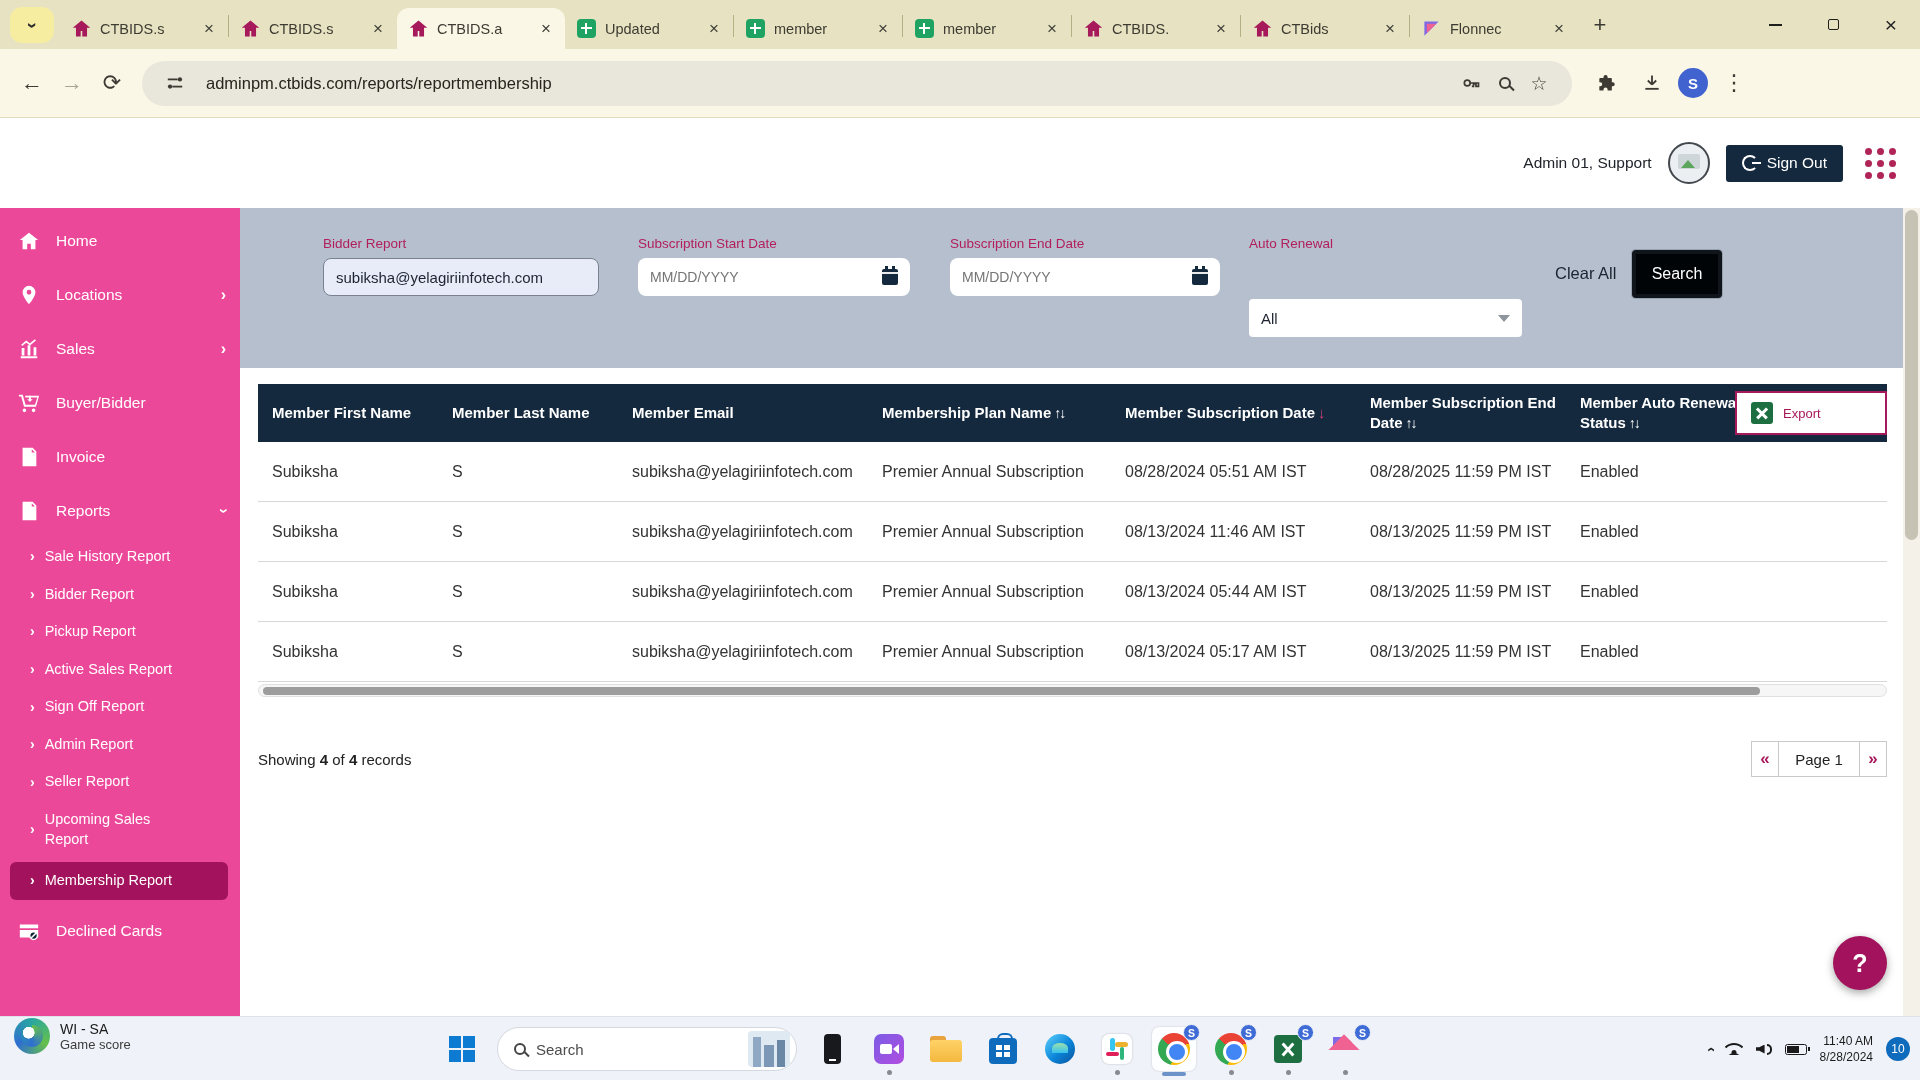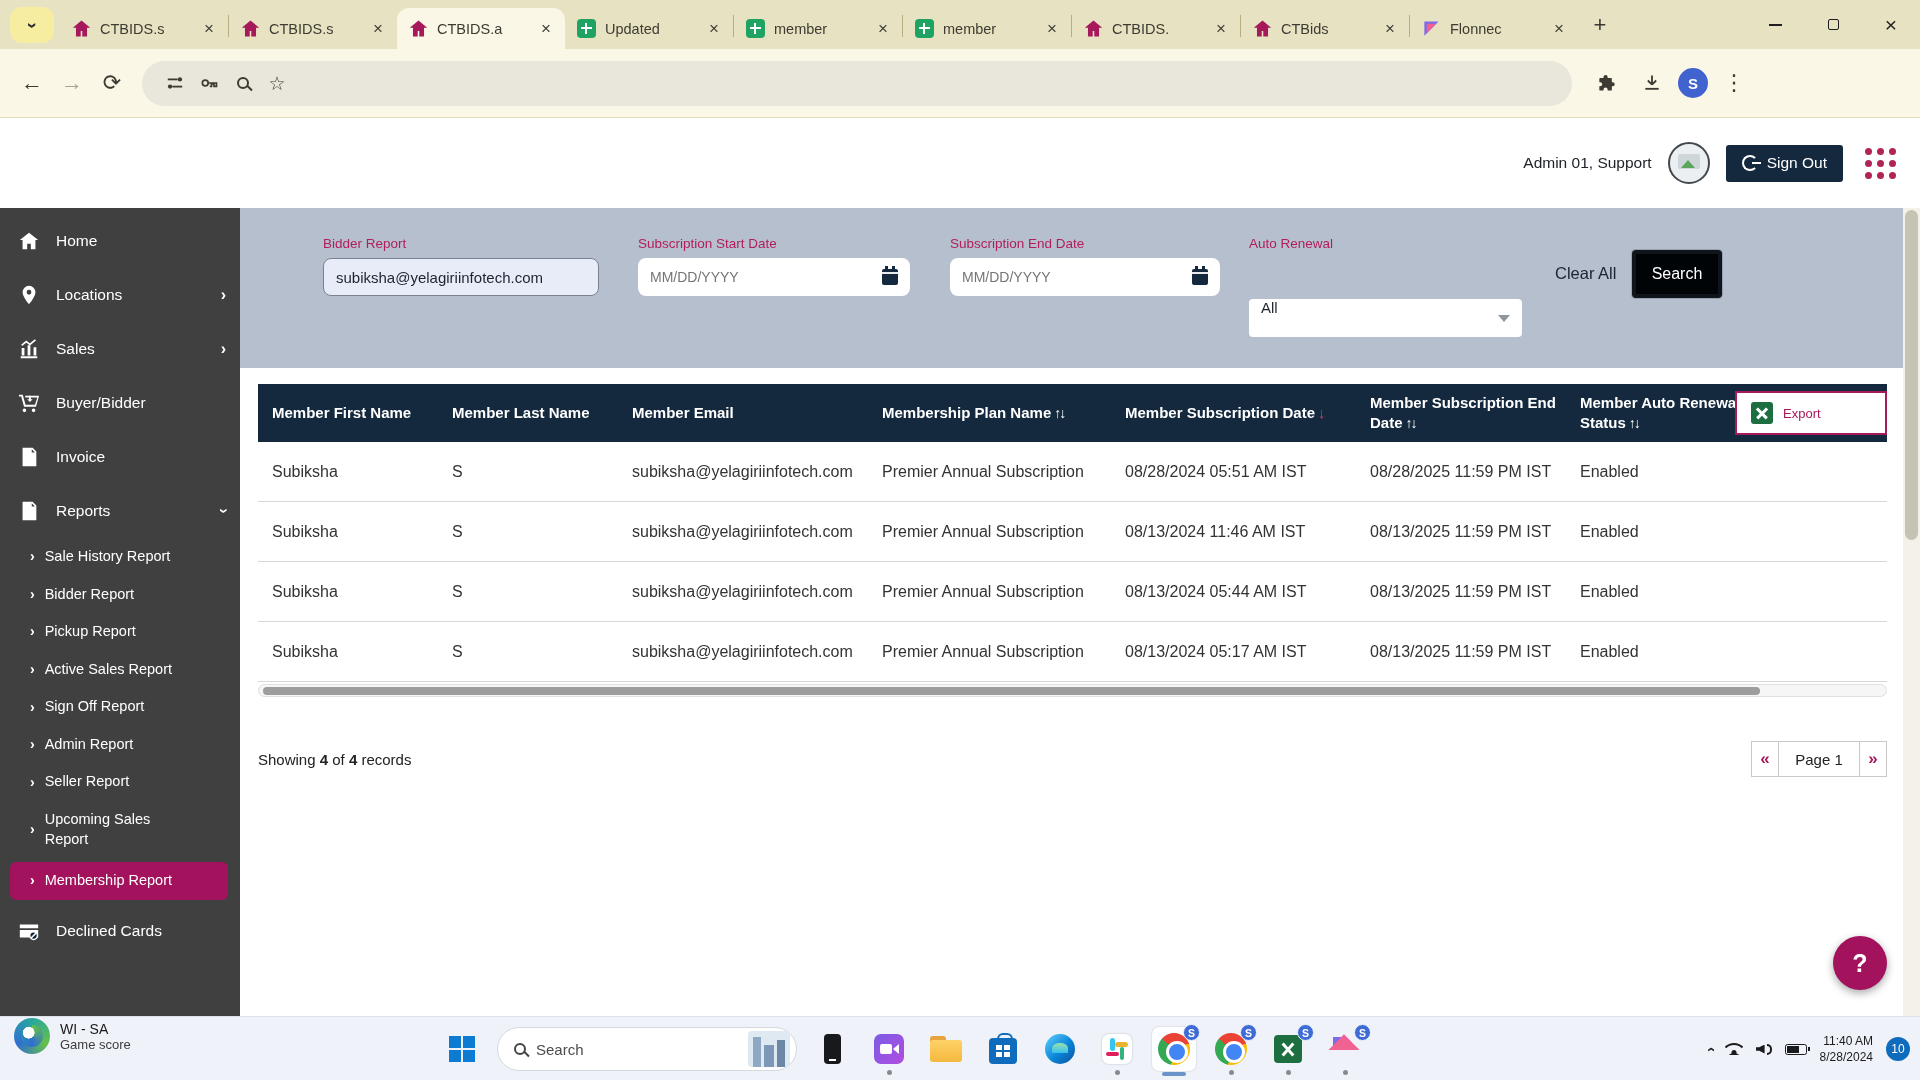--- a/index.html
+++ b/index.html
@@ -51,38 +51,38 @@
   .hdr-avatar::before { content:""; position:absolute; left:8px; top:10px; width:22px; height:15px; background:#cfd6da; border-radius:2px; }
   .hdr-avatar::after { content:""; position:absolute; left:11px; top:16px; width:0; height:0; border-left:7px solid transparent; border-right:7px solid transparent; border-bottom:8px solid #5ba65c; }
   .signout { height:37px; background:#14293e; color:#fff; border:none; border-radius:3px; font-size:15.5px; display:flex; align-items:center; gap:9px; padding:0 16px; font-family:inherit; }
   .so-ic { width:16px; height:16px; border:2px solid #fff; border-radius:50%; border-right-color:transparent; position:relative; }
   .so-ic::after { content:""; position:absolute; right:-5px; top:5px; width:9px; height:2px; background:#fff; }
   .griddots { display:grid; grid-template-columns:repeat(3,7px); grid-gap:5px; margin-left:6px; }
   .griddots i { width:7px; height:7px; border-radius:50%; background:#b02458; }
 
   
   .bodyrow { position:absolute; top:208px; left:0; width:1920px; height:808px; display:flex; }
-  .sidebar { width:240px; background:#404040; color:#fff; flex:0 0 240px; padding-top:6px; overflow:hidden; }
+  .sidebar { width:240px; background:#ec4899; color:#fff; flex:0 0 240px; padding-top:6px; overflow:hidden; }
   .sbitem { display:flex; align-items:center; gap:16px; padding:16px 14px 16px 18px; font-size:15.5px; }
   .sbitem svg { width:22px; height:22px; flex:0 0 22px; }
   .sbchev { margin-left:auto; font-size:16px; font-weight:bold; color:#fff; }
   .sbsub { display:flex; align-items:center; gap:10px; padding:9px 10px 9px 30px; font-size:14.5px; line-height:1.35; }
   .sbsub .chev { font-size:14px; font-weight:bold; }
   .sbsub.active { background:#a3125c; border-radius:6px; margin:4px 12px 4px 10px; padding:9px 10px 9px 20px; }
 
   .main { flex:1; position:relative; background:#fff; }
   .filterbar { position:absolute; top:0; left:0; right:0; height:160px; background:#b5bfcd; }
   .ffield { position:absolute; }
   .flabel { font-size:13.5px; color:#b21e5b; margin-bottom:7px; }
   .ftext { height:38px; border:1px solid #7a8292; border-radius:8px; background:#e8ecf9; font-size:15px; color:#1d2330; padding:0 12px; width:100%; font-family:inherit; }
   .fdate { height:38px; border:none; border-radius:8px; background:#fff; font-size:14px; color:#9aa2ad; padding:0 38px 0 12px; width:100%; font-family:inherit; }
   .calic { position:absolute; right:12px; bottom:11px; width:16px; height:16px; background:#14293e; border-radius:2px; }
   .calic::before { content:""; position:absolute; top:-3px; left:3px; width:2.5px; height:5px; background:#14293e; box-shadow:7px 0 0 #14293e; }
   .calic::after { content:""; position:absolute; top:3px; left:0; width:16px; height:2px; background:#fff; opacity:.9; }
-  .fselect { height:38px; border:none; border-radius:4px; background:#fff; font-size:15px; color:#1d2330; padding:0 12px; display:flex; align-items:flex-start; position:relative;margin-top:48px; }
+  .fselect { height:38px; border:none; border-radius:4px; background:#fff; font-size:15px; color:#1d2330; padding:0 12px; display:flex; align-items:center; position:relative;margin-top:48px; }
   .fselect::after { content:""; position:absolute; right:12px; top:16px; border-left:6px solid transparent; border-right:6px solid transparent; border-top:7px solid #8f959d; }
   .clearall { position:absolute; left:1315px; top:56px; font-size:16.5px; color:#1b2430; }
   .searchbtn { position:absolute; left:1392px; top:42px; width:90px; height:48px; background:#000406; color:#fff; font-size:16px; font-family:inherit; border:4px solid #10151b; outline:1px solid #97a1b0; border-radius:3px; }
 
   
   .tablewrap { position:absolute; top:176px; left:18px; right:16px; }
   .thead { display:flex; background:#14293e; color:#fff; min-height:58px; align-items:center; position:relative; }
   .th { font-size:15px; font-weight:bold; padding:8px 10px 8px 14px; line-height:1.35; }
   .sorticon { letter-spacing:-2px; font-weight:bold; font-size:14px; margin-left:3px; }
   .sortdesc { color:#d13c74; font-weight:bold; font-size:15px; margin-left:3px; }
@@ -282,20 +282,21 @@
     <span class="omni-ic">
         <svg width="18" height="18" viewBox="0 0 20 20">
           <g stroke="#3c3a33" stroke-width="2" fill="none">
             <line x1="2" y1="6" x2="13" y2="6"></line>
             <circle cx="15.5" cy="6" r="2.4" fill="#3c3a33" stroke="none"></circle>
             <line x1="7" y1="14" x2="18" y2="14"></line>
             <circle cx="4.5" cy="14" r="2.4" fill="#3c3a33" stroke="none"></circle>
           </g>
         </svg>
       </span>
+    <span class="omni-url">adminpm.ctbids.com/reports/reportmembership</span>
     <span class="omni-ic">
         <svg width="20" height="20" viewBox="0 0 24 24" fill="none" stroke="#3c3a33" stroke-width="2">
           <circle cx="7.5" cy="12" r="3.5"></circle>
           <path d="M11 12h10v4h-3v-3h-3v3h-2"></path>
         </svg>
       </span>
     <span class="omni-ic">
         <span class="mag"></span>
       </span>
     <span class="omni-ic">☆</span>

